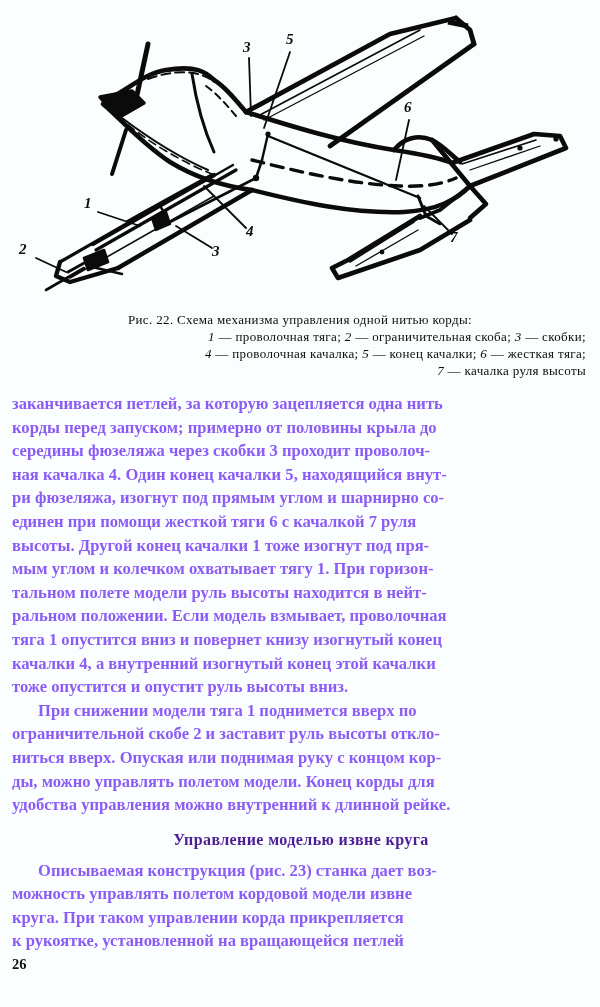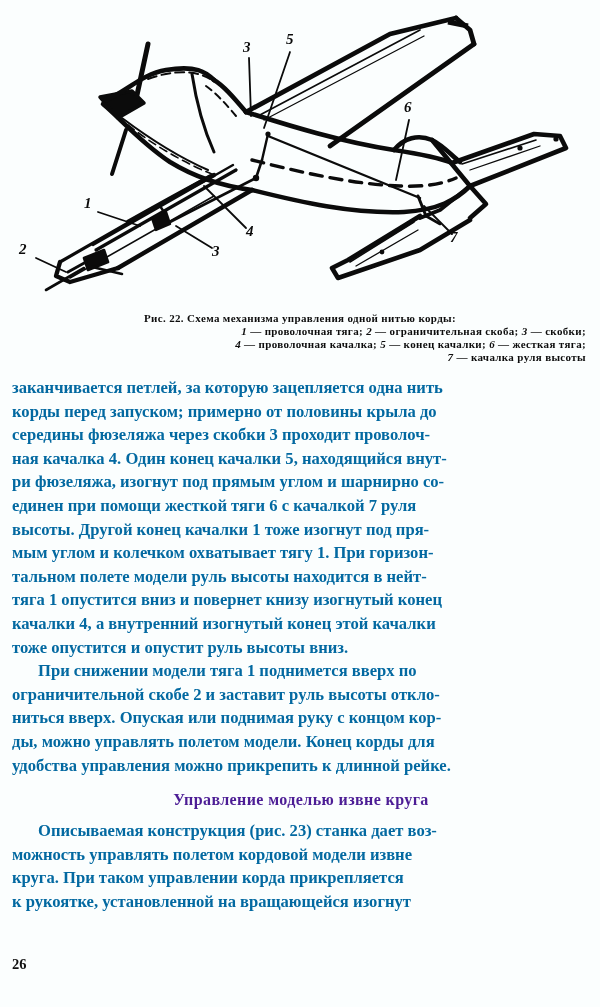--- a/index.html
+++ b/index.html
@@ -40,22 +40,22 @@
     font-size: 15px;
     line-height: 1;
     color: #0b0b0b;
   }
 
   
   .caption {
     margin: 0;
     padding: 0 14px;
     font-family: "Liberation Serif", "DejaVu Serif", serif;
-    font-weight: bold;
-    font-size: 11px;
+    font-weight: normal;
+    font-size: 13px;
     letter-spacing: 0.35px;
     color: #0d0d0d;
   }
   .caption-title {
     text-align: center;
     white-space: nowrap;
     margin-bottom: 1px;
   }
   .caption-line {
     text-align: right;
@@ -69,21 +69,21 @@
   
   .body-block {
     margin: 0;
     padding: 0 10px 0 12px;
   }
   .txt-line {
     font-family: "Liberation Serif", "DejaVu Serif", serif;
     font-weight: bold;
     font-size: 16.6px;
     line-height: 23.6px;
-    color: #0369a1;
+    color: #8b5cf6;
     white-space: nowrap;
     letter-spacing: 0px;
   }
   .indent {
     display: inline-block;
     width: 26px;
   }
 
   .section-heading {
     text-align: center;
@@ -239,39 +239,40 @@
     <div>
       <div class="txt-line">заканчивается петлей, за которую зацепляется одна нить</div>
       <div class="txt-line">корды перед запуском; примерно от половины крыла до</div>
       <div class="txt-line">середины фюзеляжа через скобки 3 проходит проволоч-</div>
       <div class="txt-line">ная качалка 4. Один конец качалки 5, находящийся внут-</div>
       <div class="txt-line">ри фюзеляжа, изогнут под прямым углом и шарнирно со-</div>
       <div class="txt-line">единен при помощи жесткой тяги 6 с качалкой 7 руля</div>
       <div class="txt-line">высоты. Другой конец качалки 1 тоже изогнут под пря-</div>
       <div class="txt-line">мым углом и колечком охватывает тягу 1. При горизон-</div>
       <div class="txt-line">тальном полете модели руль высоты находится в нейт-</div>
+      <div class="txt-line">ральном положении. Если модель взмывает, проволочная</div>
       <div class="txt-line">тяга 1 опустится вниз и повернет книзу изогнутый конец</div>
       <div class="txt-line">качалки 4, а внутренний изогнутый конец этой качалки</div>
       <div class="txt-line">тоже опустится и опустит руль высоты вниз.</div>
     </div>
 
     <div>
       <div class="txt-line"><span class="indent"></span><span>При снижении модели тяга 1 поднимется вверх по</span></div>
       <div class="txt-line">ограничительной скобе 2 и заставит руль высоты откло-</div>
       <div class="txt-line">ниться вверх. Опуская или поднимая руку с концом кор-</div>
       <div class="txt-line">ды, можно управлять полетом модели. Конец корды для</div>
-      <div class="txt-line">удобства управления можно прикрепить к длинной рейке.</div>
+      <div class="txt-line">удобства управления можно внутренний к длинной рейке.</div>
     </div>
 
     <h2 class="section-heading">Управление моделью извне круга</h2>
 
     <div>
       <div class="txt-line"><span class="indent"></span><span>Описываемая конструкция (рис. 23) станка дает воз-</span></div>
       <div class="txt-line">можность управлять полетом кордовой модели извне</div>
       <div class="txt-line">круга. При таком управлении корда прикрепляется</div>
-      <div class="txt-line">к рукоятке, установленной на вращающейся изогнут</div>
+      <div class="txt-line">к рукоятке, установленной на вращающейся петлей</div>
     </div>
 
   </div>
 
   <div class="page-number">26</div>
 
 </div>
 
 </body></html>

